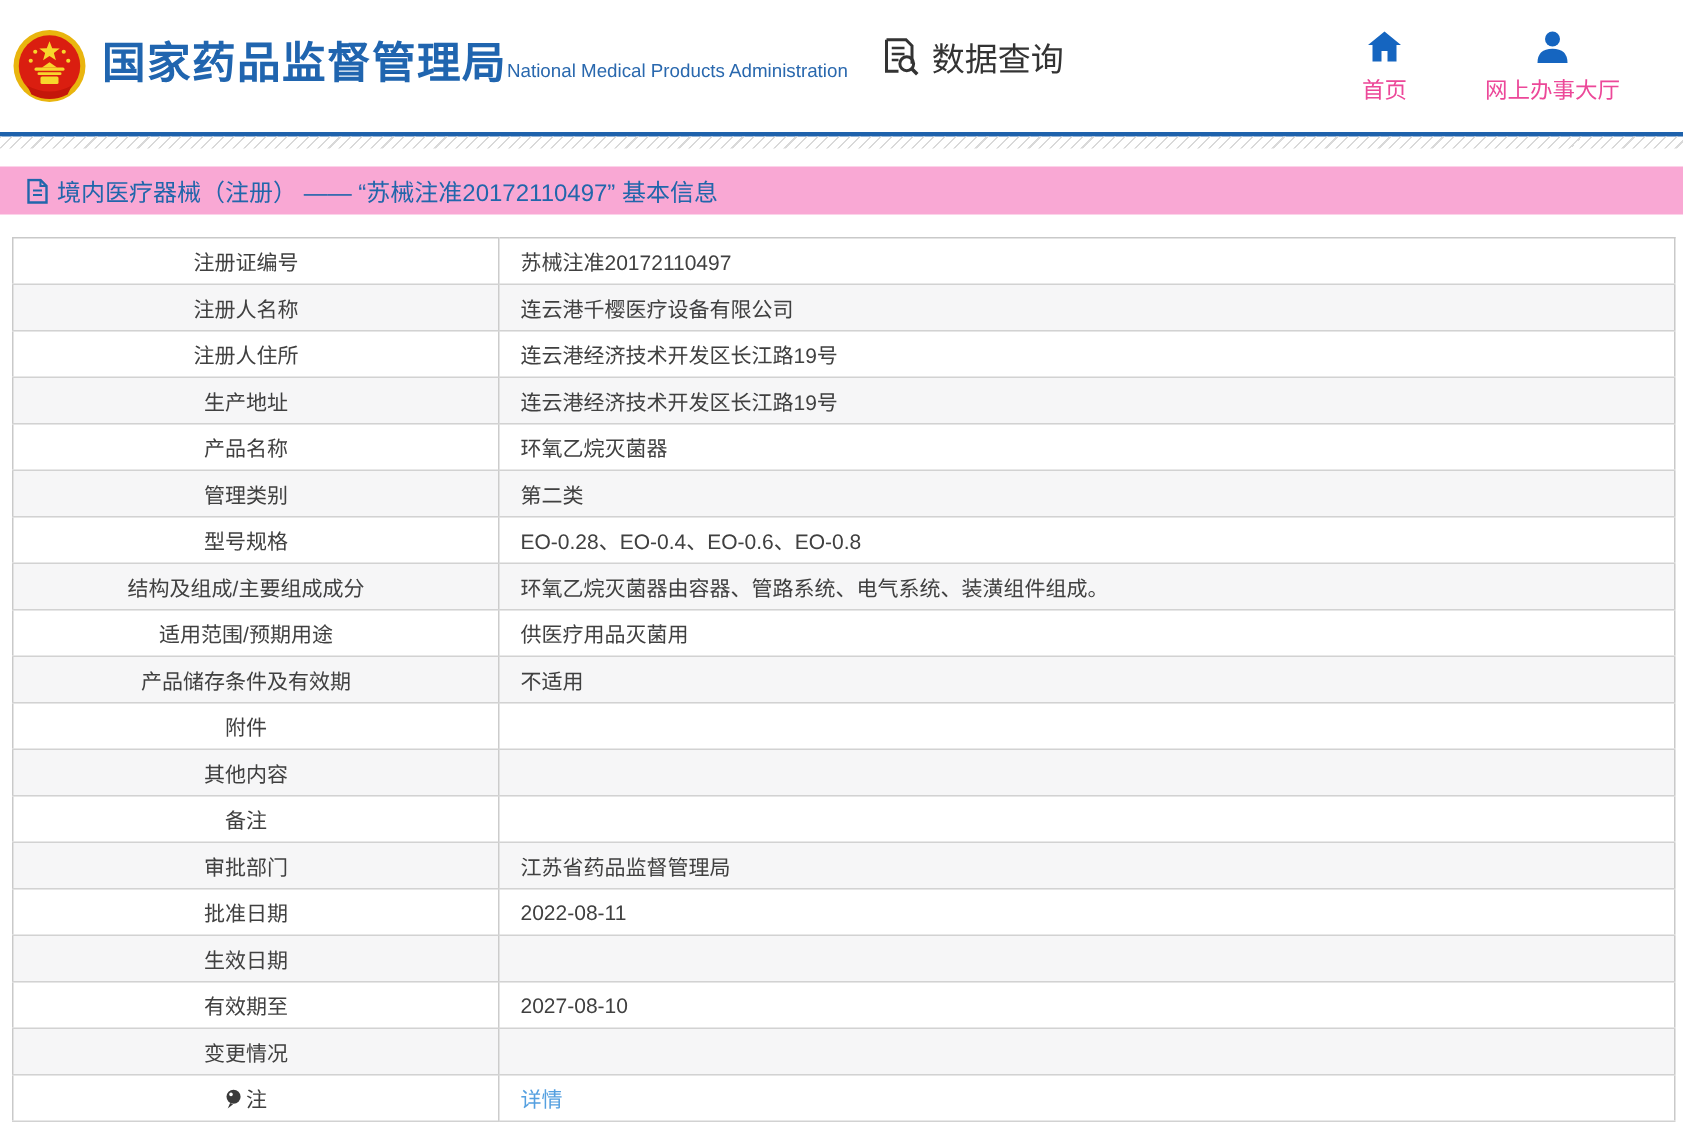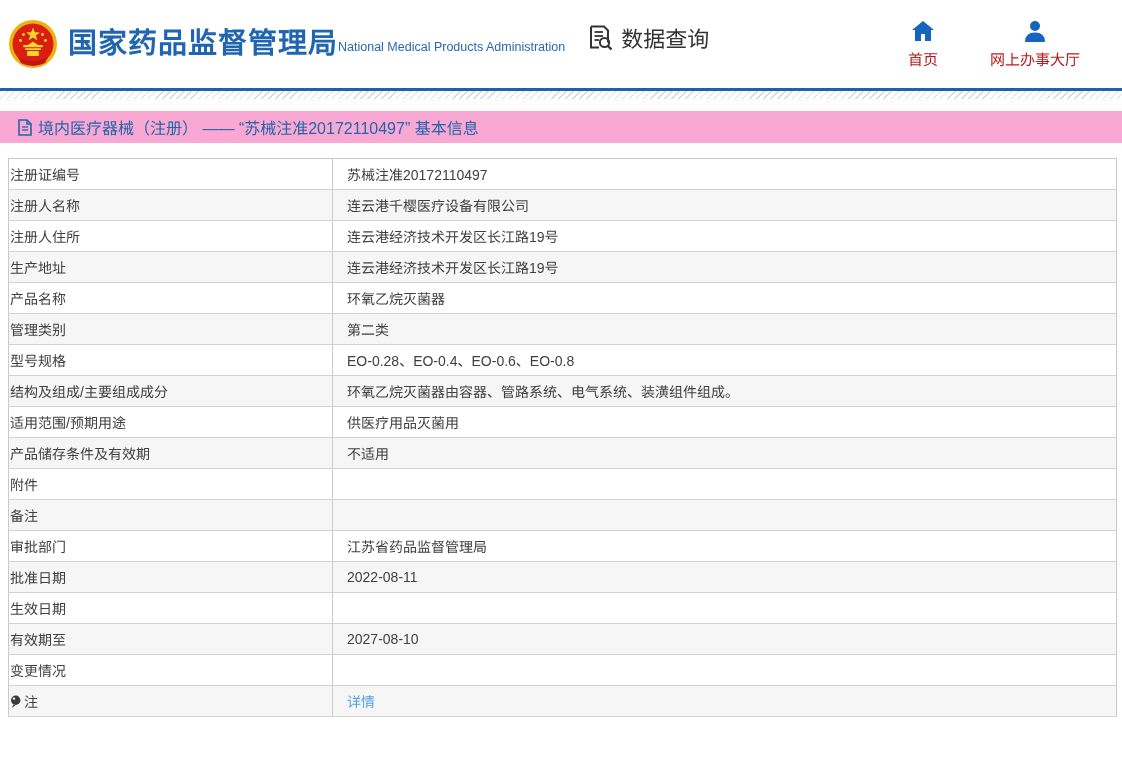--- a/index.html
+++ b/index.html
@@ -39,21 +39,21 @@
     align-self: flex-start; margin-top: 21px;
   }
 
   .header-nav {
     margin-left: auto;
     display: flex; gap: 52px;
     padding-right: 20px;
   }
   .nav-item {
     display: flex; flex-direction: column; align-items: center; gap: 6px;
-    text-decoration: none; color: #b91c1c; font-size: 15px;
+    text-decoration: none; color: #ec4899; font-size: 15px;
     cursor: pointer;
   }
   .nav-item .nav-ic { width: 24px; height: 22px; }
 
   
   .divider-blue { height: 3px; background: #1e62ac; }
   .divider-hatch {
     height: 8px;
     background: repeating-linear-gradient(
       135deg,
@@ -85,21 +85,21 @@
   .info-table { border: 1px solid #c9c9c9; }
   .info-table tr { height: 31px; }
   .info-table tr:nth-child(even) { background: #f6f6f7; }
   .info-table th, .info-table td {
     border-bottom: 1px solid #d2d2d2;
     vertical-align: middle;
     font-weight: normal;
   }
   .info-table th {
     width: 324px;
-    text-align: left;
+    text-align: center;
     padding-right: 14px;
     border-right: 1px solid #cccccc;
     color: #404040;
     white-space: nowrap;
   }
   .info-table td {
     text-align: left;
     padding-left: 14px;
     color: #404040;
   }
@@ -214,20 +214,24 @@
       </tr>
       <tr>
         <th>产品储存条件及有效期</th>
         <td>不适用</td>
       </tr>
       <tr>
         <th>附件</th>
         <td></td>
       </tr>
       <tr>
+        <th>其他内容</th>
+        <td></td>
+      </tr>
+      <tr>
         <th>备注</th>
         <td></td>
       </tr>
       <tr>
         <th>审批部门</th>
         <td>江苏省药品监督管理局</td>
       </tr>
       <tr>
         <th>批准日期</th>
         <td>2022-08-11</td>

